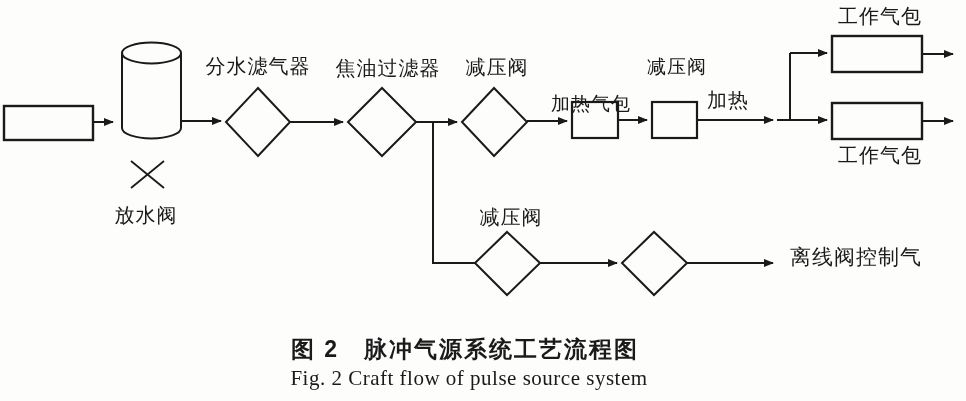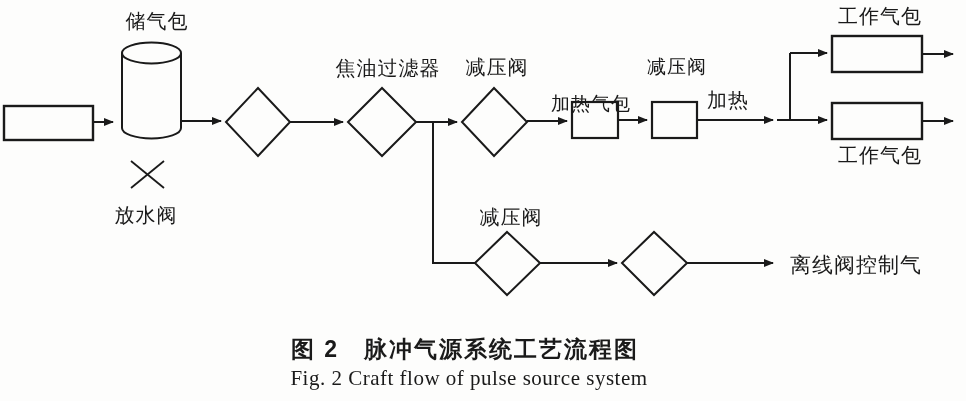--- a/index.html
+++ b/index.html
@@ -118,40 +118,40 @@
     <polygon points="475,263 507,232 540,263 507,295" fill="none" stroke="#1a1a1a" stroke-width="2"></polygon>
 
     <line x1="540" y1="263" x2="617" y2="263" stroke="#1a1a1a" stroke-width="2" marker-end="url(#arw)"></line>
 
     <polygon points="622,263 654,232 687,263 654,295" fill="none" stroke="#1a1a1a" stroke-width="2"></polygon>
 
     <line x1="687" y1="263" x2="773" y2="263" stroke="#1a1a1a" stroke-width="2" marker-end="url(#arw)"></line>
   </svg>
 
 
-  <div class="lbl" style="left:157px; top:8px;">储气包</div>
 
   <div class="lbl" style="left:146px; top:202px;">放水阀</div>
 
+  <div class="lbl" style="left:258px; top:53px;">分水滤气器</div>
 
   <div class="lbl" style="left:388px; top:55px;">焦油过滤器</div>
 
   <div class="lbl" style="left:497px; top:54px;">减压阀</div>
 
   <div class="lbl" style="left:591px; top:54px; font-size:19px;margin-top:37px;">加热气包</div>
 
   <div class="lbl" style="left:677px; top:54px; font-size:19px;">减压阀</div>
 
   <div class="lbl" style="left:728px; top:87px;">加热</div>
 
   <div class="lbl" style="left:880px; top:3px;">工作气包</div>
 
   <div class="lbl" style="left:880px; top:142px;">工作气包</div>
 
   <div class="lbl" style="left:511px; top:204px;">减压阀</div>
 
 
-  <div class="lbl left-align" style="left:790px; top:251px; font-size:21px;">离线阀控制气</div>
+  <div class="lbl left-align" style="left:790px; top:243px; font-size:21px;">离线阀控制气</div>
 
   <div class="caption-zh">图 2　脉冲气源系统工艺流程图</div>
   <div class="caption-en">Fig. 2 Craft flow of pulse source system</div>
 
 </div>
 
 </body></html>

